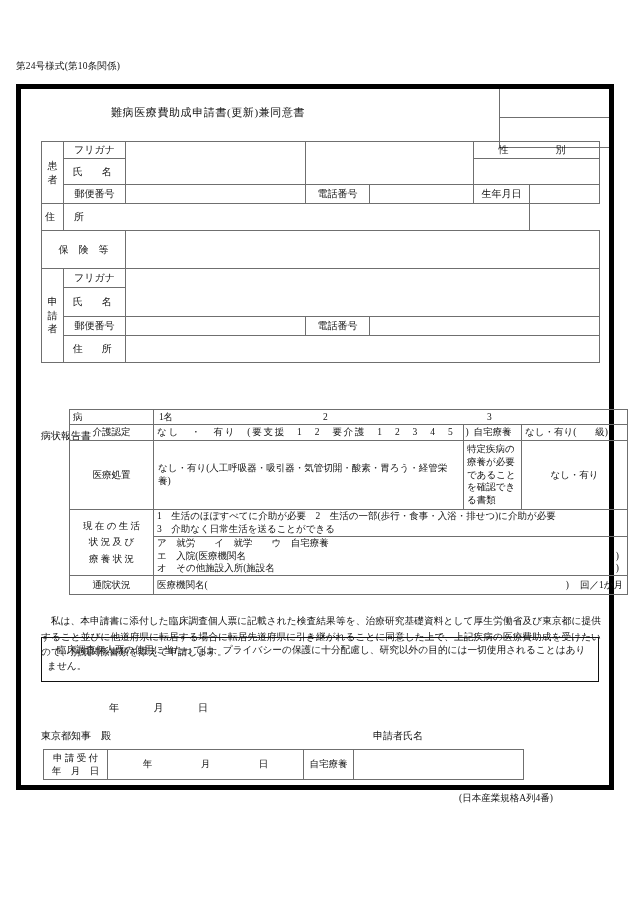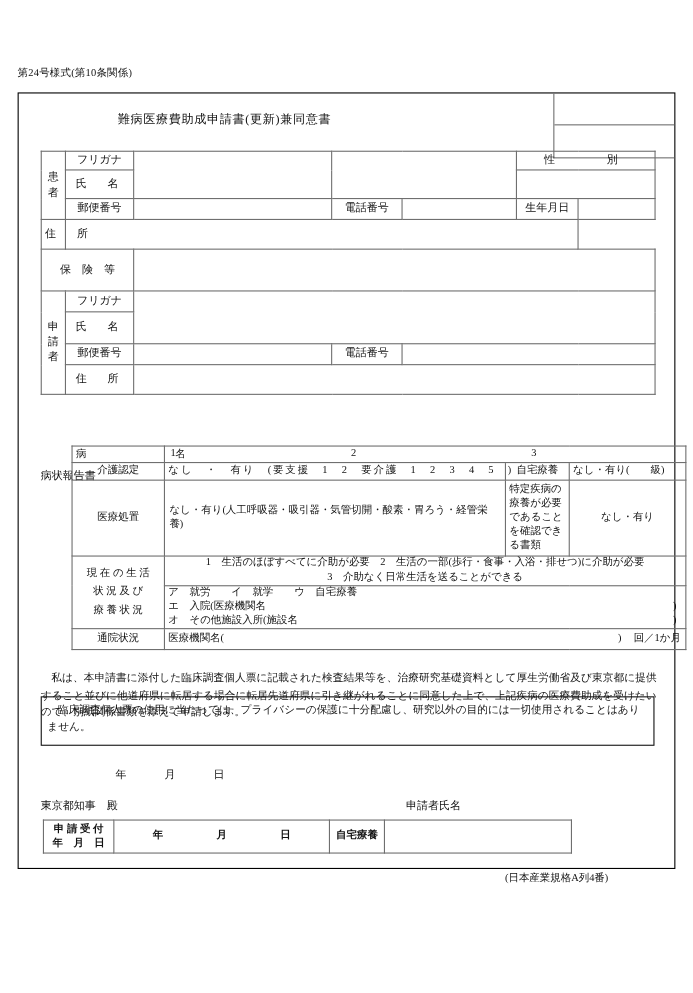--- a/index.html
+++ b/index.html
@@ -35,21 +35,21 @@
     white-space: nowrap;
   }
 
   
   .frame {
     position: absolute;
     left: 16px;
     top: 84px;
     width: 598px;
     height: 706px;
-    border: 1px solid #000000;
+    border: 5px solid #000000;
     box-sizing: border-box;
     background: #fff;
   }
 
   .footer-note {
     position: absolute;
     right: 19px;
     top: 792px;
     font-size: 9.5px;
     white-space: nowrap;
@@ -154,21 +154,21 @@
     position: absolute;
     top: 50%;
     transform: translateY(-50%);
   }
   .dn1 { left: 2px; }
   .dn2 { left: 166px; }
   .dn3 { left: 330px; }
 
   .careline { white-space: nowrap; letter-spacing: .18em; }
 
-  .life-top { padding: 2px 4px; text-align: center; }
+  .life-top { padding: 2px 4px; }
   .life-bot { padding: 2px 4px; position: relative; }
   .paren-right {
     position: absolute;
     right: 5px;
   }
   .row-rel { position: relative; }
 
   
   .consent {
     position: absolute;
@@ -221,21 +221,21 @@
     white-space: nowrap;
   }
 
   
   .block-receipt {
     position: absolute;
     left: 22px;
     top: 660px;
     width: 480px;
   }
-  .block-receipt table { width: 480px; font-weight: bold; }
+  .block-receipt table { width: 480px; }
   .block-receipt td { font-size: 9.5px; }
   .stack2 { text-align: center; line-height: 1.45; white-space: nowrap; }
   .stack2 span { display: block; }
 
   .ymd-spread {
     text-align: center;
     white-space: nowrap;
   }
   .ymd-spread span { display: inline-block; width: 58px; text-align: center; }
 </style>

